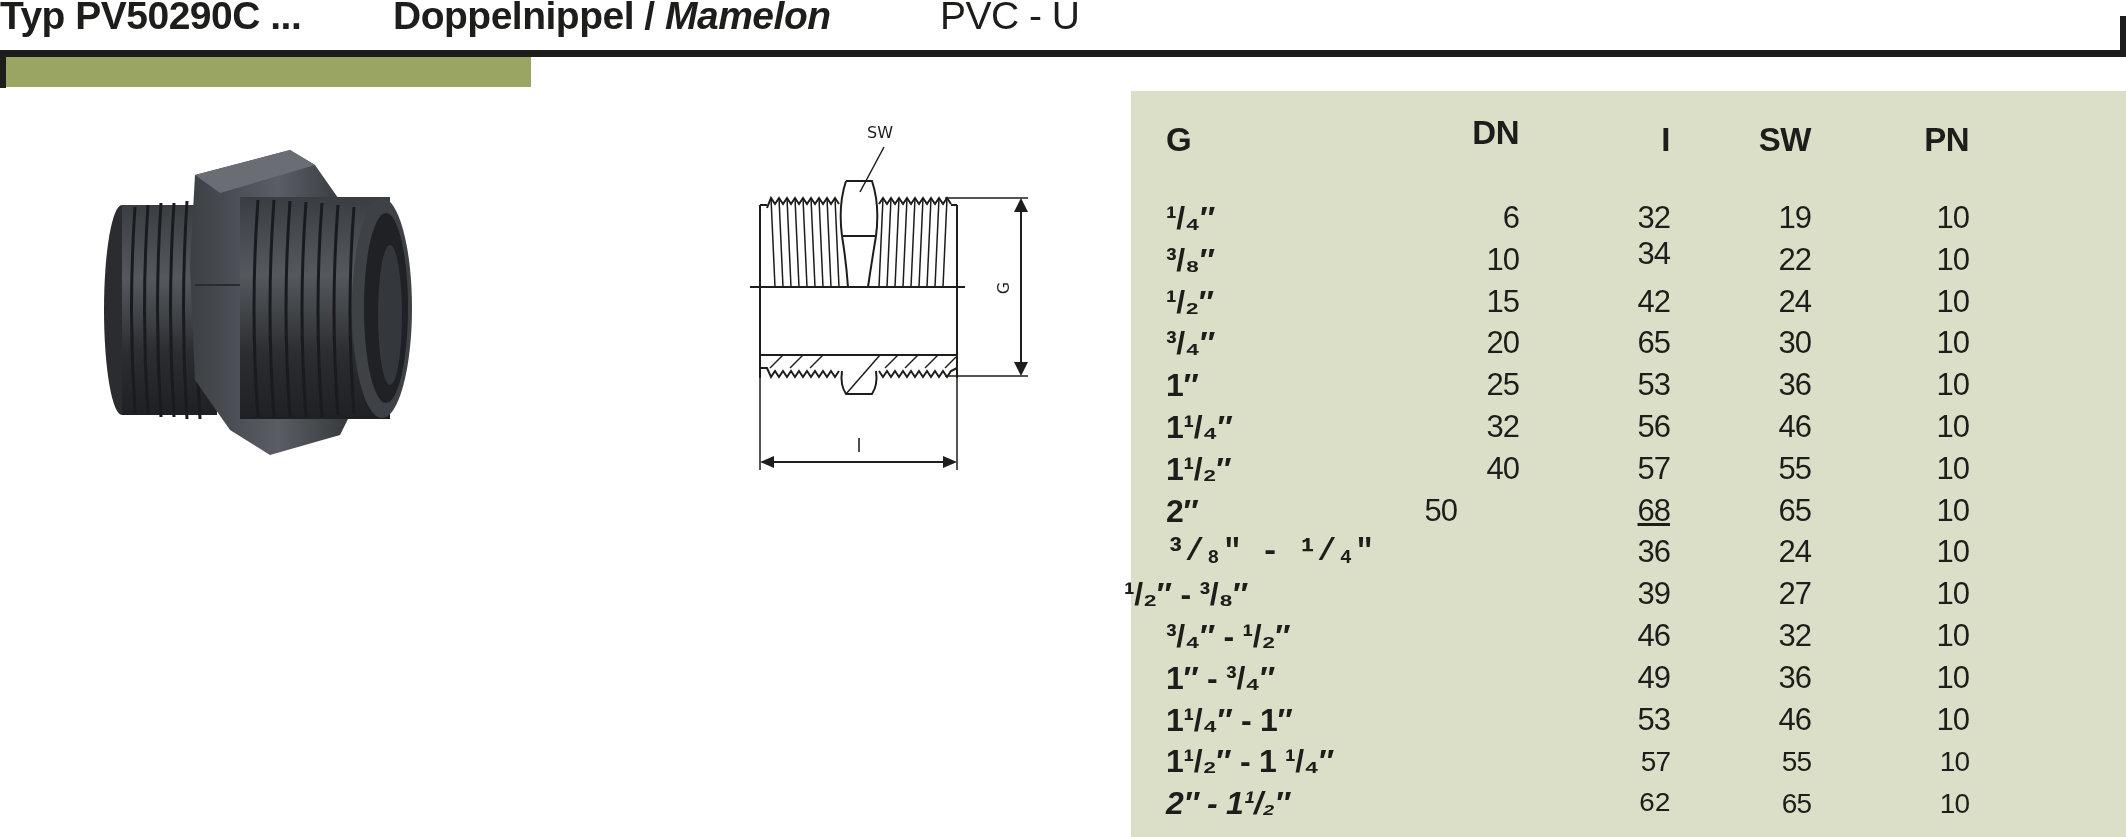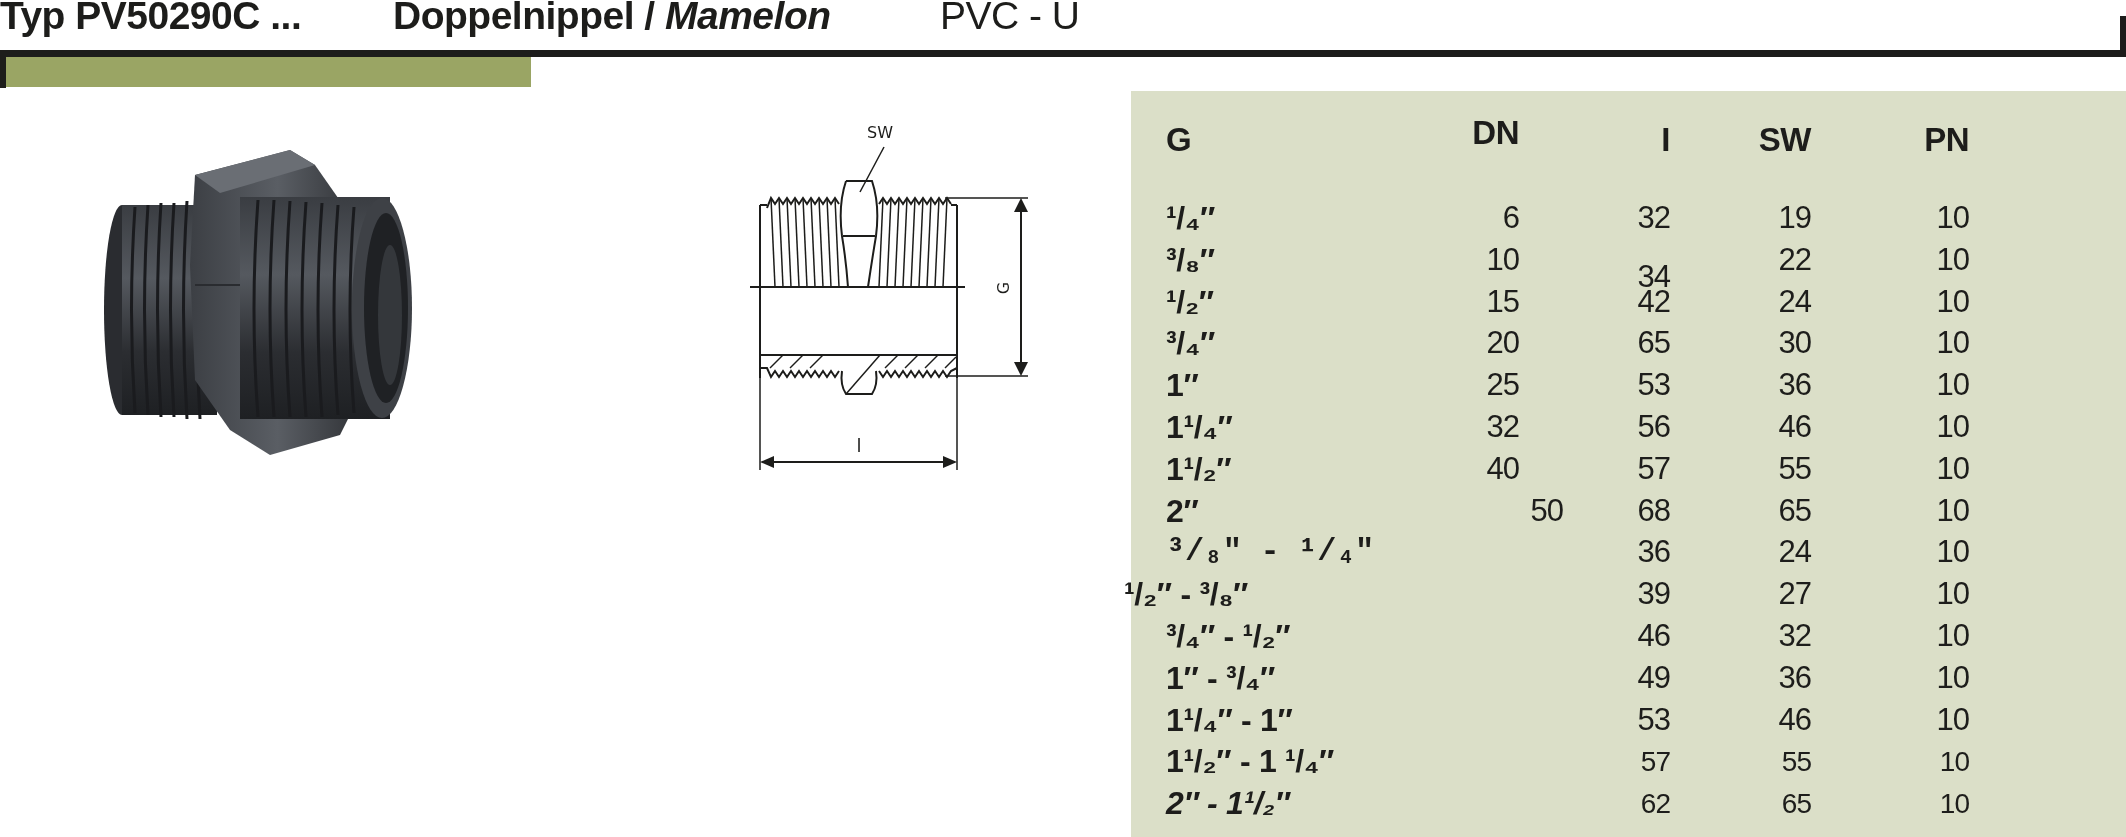--- a/index.html
+++ b/index.html
@@ -183,21 +183,21 @@
     <div>
       <div class="td g" style="left: 1166px; width: 300px; top: 202px;">¹/₄″</div>
       <div class="td r" style="left: 1419px; width: 100px; top: 202px;">6</div>
       <div class="td r" style="left: 1570px; width: 100px; top: 202px;">32</div>
       <div class="td r" style="left: 1711px; width: 100px; top: 202px;">19</div>
       <div class="td r" style="left: 1869px; width: 100px; top: 202px;">10</div>
     </div>
     <div>
       <div class="td g" style="left: 1166px; width: 300px; top: 243.8px;">³/₈″</div>
       <div class="td r" style="left: 1419px; width: 100px; top: 243.8px;">10</div>
-      <div class="td r" style="left: 1570px; width: 100px; top: 261px;">34</div>
+      <div class="td r" style="left: 1570px; width: 100px; top: 238px;">34</div>
       <div class="td r" style="left: 1711px; width: 100px; top: 243.8px;">22</div>
       <div class="td r" style="left: 1869px; width: 100px; top: 243.8px;">10</div>
     </div>
     <div>
       <div class="td g" style="left: 1166px; width: 300px; top: 285.6px;">¹/₂″</div>
       <div class="td r" style="left: 1419px; width: 100px; top: 285.6px;">15</div>
       <div class="td r" style="left: 1570px; width: 100px; top: 285.6px;">42</div>
       <div class="td r" style="left: 1711px; width: 100px; top: 285.6px;">24</div>
       <div class="td r" style="left: 1869px; width: 100px; top: 285.6px;">10</div>
     </div>
@@ -224,22 +224,22 @@
     </div>
     <div>
       <div class="td g" style="left: 1166px; width: 300px; top: 452.8px;">1¹/₂″</div>
       <div class="td r" style="left: 1419px; width: 100px; top: 452.8px;">40</div>
       <div class="td r" style="left: 1570px; width: 100px; top: 452.8px;">57</div>
       <div class="td r" style="left: 1711px; width: 100px; top: 452.8px;">55</div>
       <div class="td r" style="left: 1869px; width: 100px; top: 452.8px;">10</div>
     </div>
     <div>
       <div class="td g" style="left: 1166px; width: 300px; top: 494.6px;">2″</div>
-      <div class="td r" style="left: 1463px; width: 100px; top: 494.6px; text-align: right;">50</div>
-      <div class="td r" style="left: 1570px; width: 100px; top: 494.6px;">68</div>
+      <div class="td r" style="left: 1357px; width: 100px; top: 494.6px; text-align: right;">50</div>
+      <div class="td r" style="left: 1570px; width: 100px; top: 494.6px; text-decoration: underline;">68</div>
       <div class="td r" style="left: 1711px; width: 100px; top: 494.6px;">65</div>
       <div class="td r" style="left: 1869px; width: 100px; top: 494.6px;">10</div>
     </div>
     <div>
       <div class="td g" style="left: 1166px; width: 300px; top: 536.4px; font-family: Liberation Mono, monospace;">³/₈″ - ¹/₄″</div>
       <div class="td r" style="left: 1419px; width: 100px; top: 536.4px;"></div>
       <div class="td r" style="left: 1570px; width: 100px; top: 536.4px;">36</div>
       <div class="td r" style="left: 1711px; width: 100px; top: 536.4px;">24</div>
       <div class="td r" style="left: 1869px; width: 100px; top: 536.4px;">10</div>
     </div>
@@ -274,17 +274,17 @@
     <div>
       <div class="td g" style="left: 1166px; width: 300px; top: 745.4px;">1¹/₂″ - 1 ¹/₄″</div>
       <div class="td r small" style="left: 1419px; width: 100px; top: 748.4px;"></div>
       <div class="td r small" style="left: 1570px; width: 100px; top: 748.4px;">57</div>
       <div class="td r small" style="left: 1711px; width: 100px; top: 748.4px;">55</div>
       <div class="td r small" style="left: 1869px; width: 100px; top: 748.4px;">10</div>
     </div>
     <div>
       <div class="td g" style="left: 1166px; width: 300px; top: 787.2px; font-style: italic;">2″ - 1¹/₂″</div>
       <div class="td r small" style="left: 1419px; width: 100px; top: 790.2px;"></div>
-      <div class="td r small" style="left: 1570px; width: 100px; top: 790.2px;">62</div>
+      <div class="td r small" style="left: 1570px; width: 100px; top: 790.2px; font-family: Liberation Mono, monospace;">62</div>
       <div class="td r small" style="left: 1711px; width: 100px; top: 790.2px;">65</div>
       <div class="td r small" style="left: 1869px; width: 100px; top: 790.2px;">10</div>
     </div>
   </div>
 
 </body></html>

